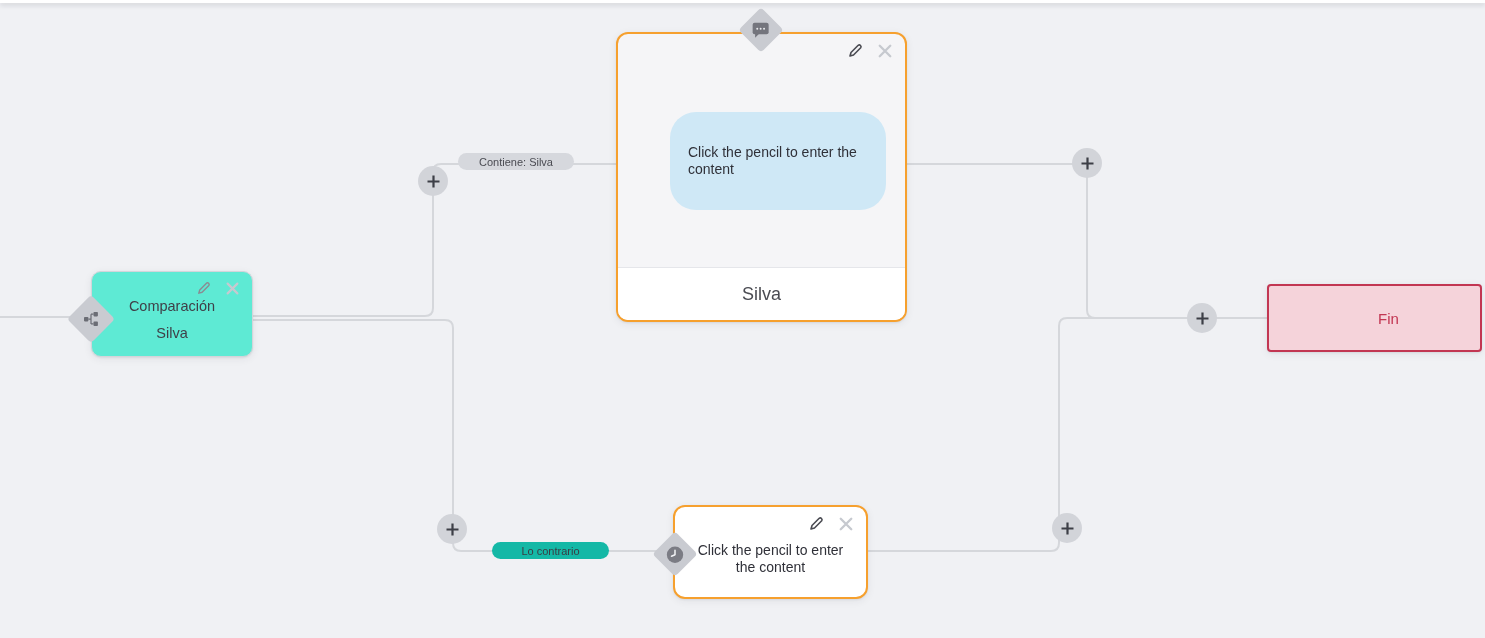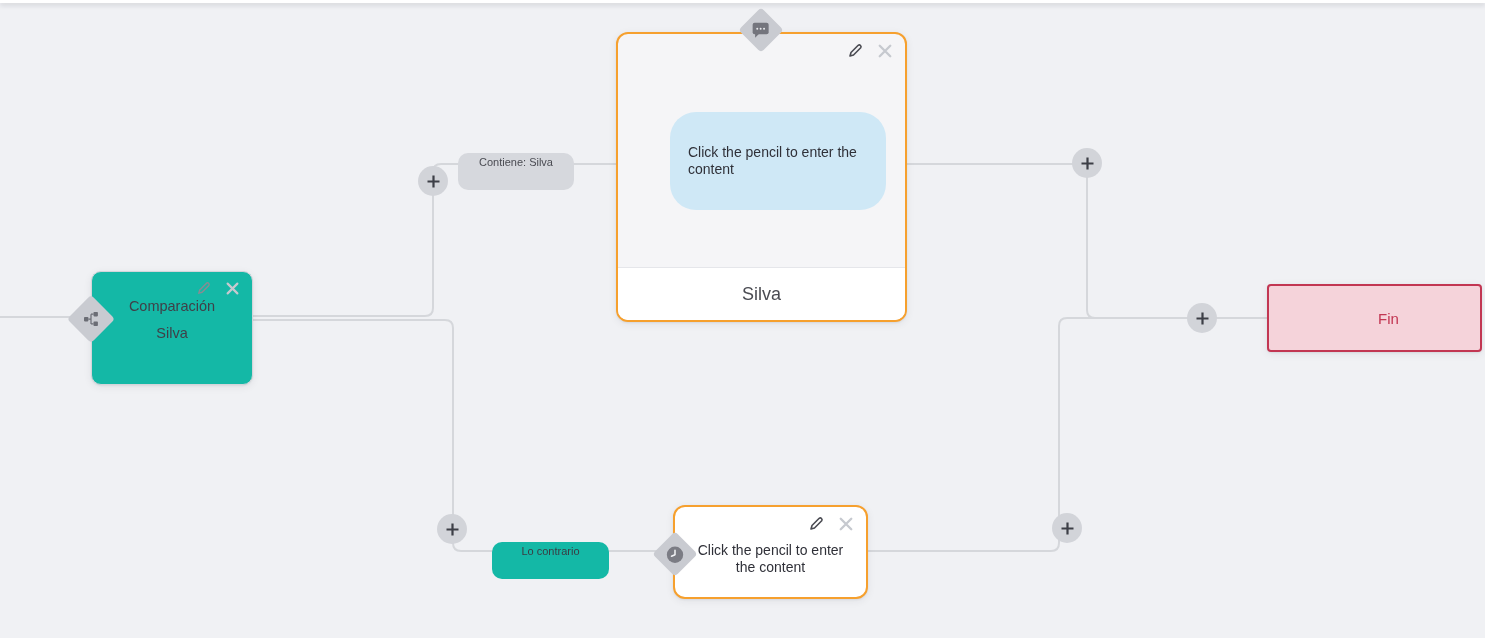--- a/index.html
+++ b/index.html
@@ -9,21 +9,21 @@
     width:1485px;height:638px;overflow:hidden;
   }
   .canvas{position:relative;width:1485px;height:638px;background:#f0f1f4;}
   .topbar{position:absolute;left:0;top:0;width:100%;height:3px;background:#ffffff;
     box-shadow:0 2px 5px rgba(30,35,50,.18);}
   svg.edges{position:absolute;left:0;top:0;pointer-events:none;}
 
   
   .node{position:absolute;box-sizing:border-box;border-radius:10px;
     box-shadow:0 1px 2px rgba(40,45,60,.08),0 2px 8px rgba(40,45,60,.07);}
-  .node-condition{left:91px;top:271px;width:162px;height:114px;background:#14b8a6;
+  .node-condition{left:91px;top:271px;width:162px;height:86px;background:#5eead4;
     border:1px solid #d3d5da;}
   .node-message{left:616px;top:32px;width:291px;height:290px;background:#f5f5f7;
     border:2px solid #f6a02e;border-radius:12px;}
   .node-delay{left:673px;top:505px;width:195px;height:94px;background:#ffffff;
     border:2px solid #f6a02e;border-radius:12px;}
   .node-end{left:1267px;top:284px;width:215px;height:68px;background:#f5d3da;
     border:2px solid #c23652;border-radius:4px;display:flex;align-items:center;justify-content:center;padding-left:28px;}
   .node-end .end-label{color:#c23652;font-size:15px;}
 
   .node-actions{position:absolute;top:9px;right:13px;display:flex;gap:15px;align-items:center;z-index:3;}
@@ -52,21 +52,21 @@
     display:flex;align-items:center;justify-content:center;font-size:18px;color:#4a4b52;}
 
   .delay-text{height:100%;box-sizing:border-box;display:flex;align-items:center;justify-content:center;
     text-align:center;font-size:14px;color:#2f3038;line-height:1.2;padding:20px 16px 6px 16px;}
 
   
   .plus-btn{position:absolute;width:30px;height:30px;border-radius:50%;background:#d2d4d9;
     border:none;display:flex;align-items:center;justify-content:center;cursor:pointer;padding:0;z-index:2;}
 
   
-  .pill{position:absolute;height:37px;line-height:19px;font-size:11px;text-align:center;
+  .pill{position:absolute;height:17px;line-height:19px;font-size:11px;text-align:center;
     border-radius:10px;z-index:2;cursor:pointer;}
   .pill-gray{left:458px;top:153px;width:116px;background:#d6d8dd;color:#4a4b52;}
   .pill-white{left:492px;top:542px;width:117px;background:#14b8a6;color:#3b3c43;}
 </style>
 </head>
 <body>
 
 <div class="canvas">
 
   <div class="topbar"></div>

